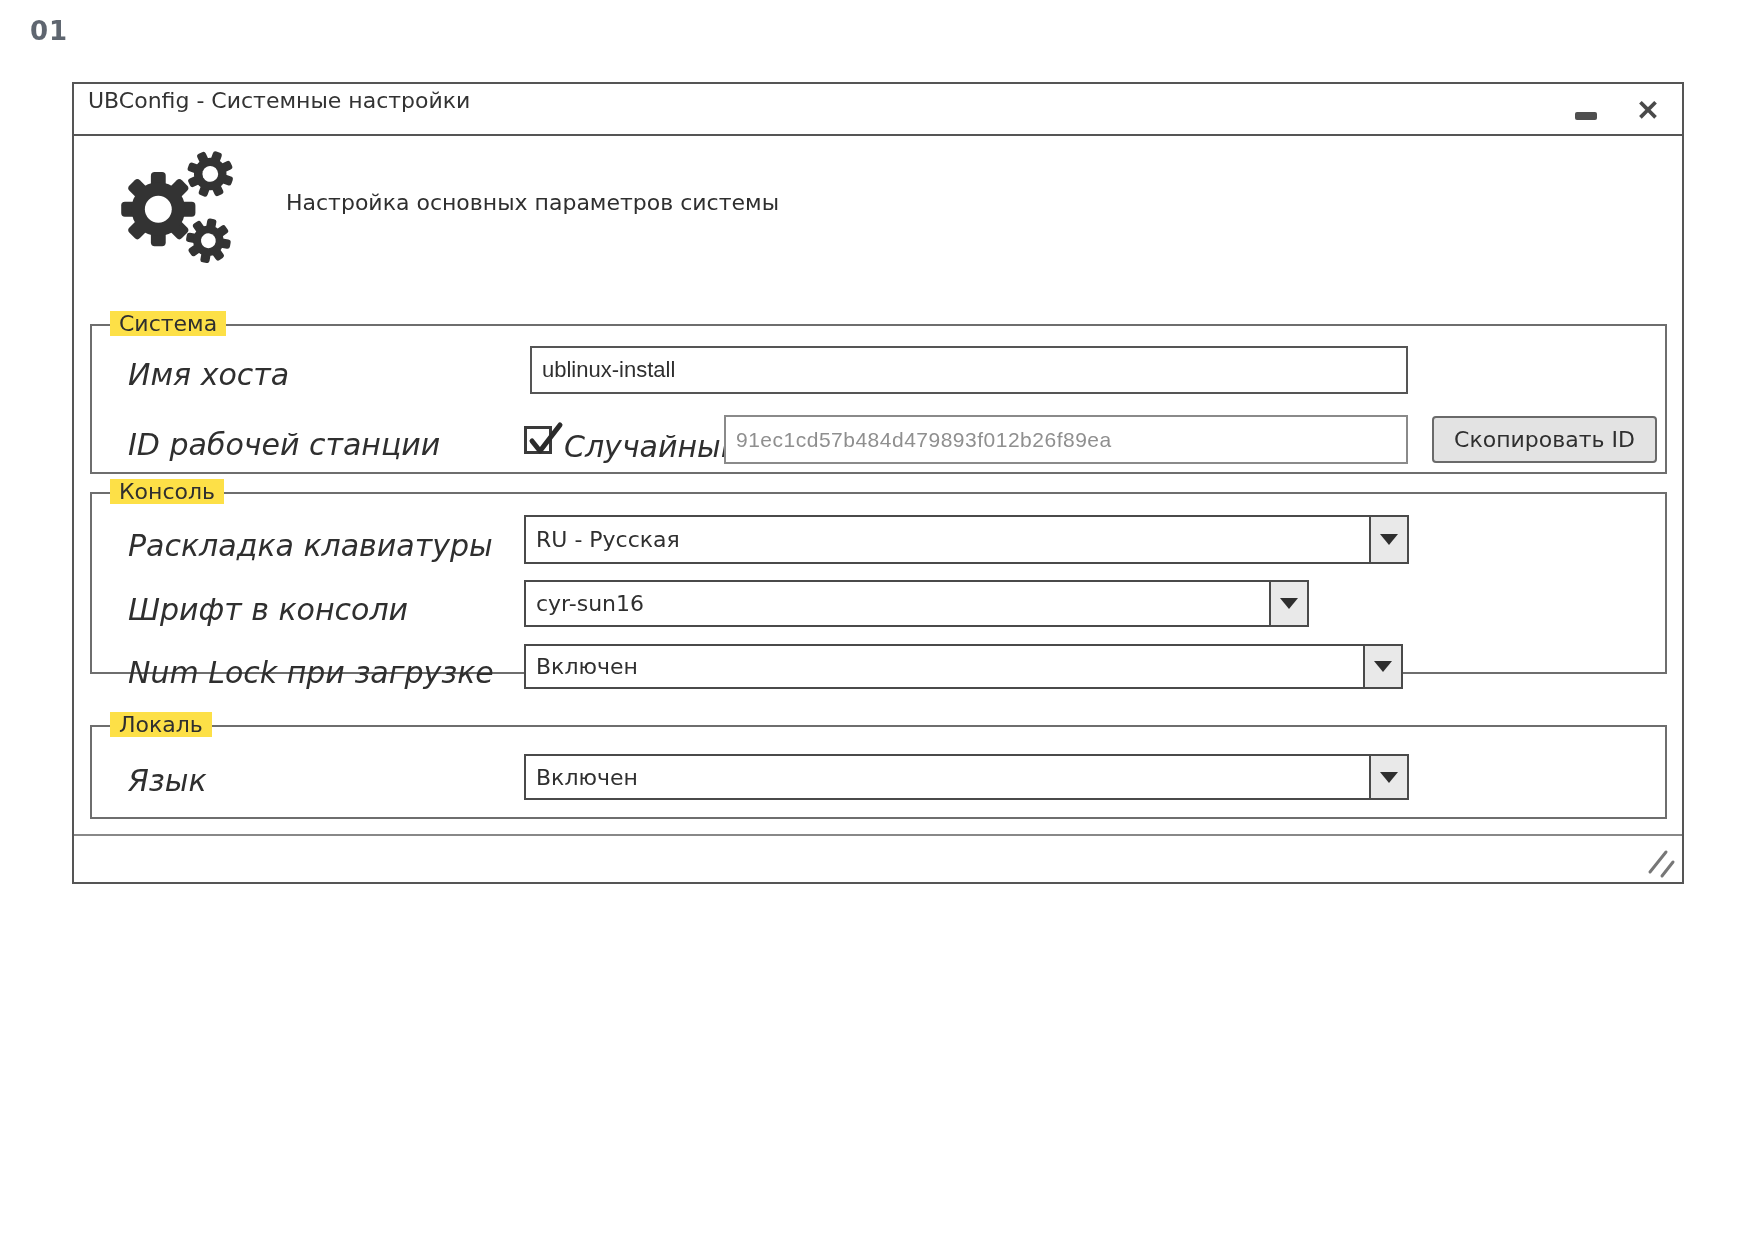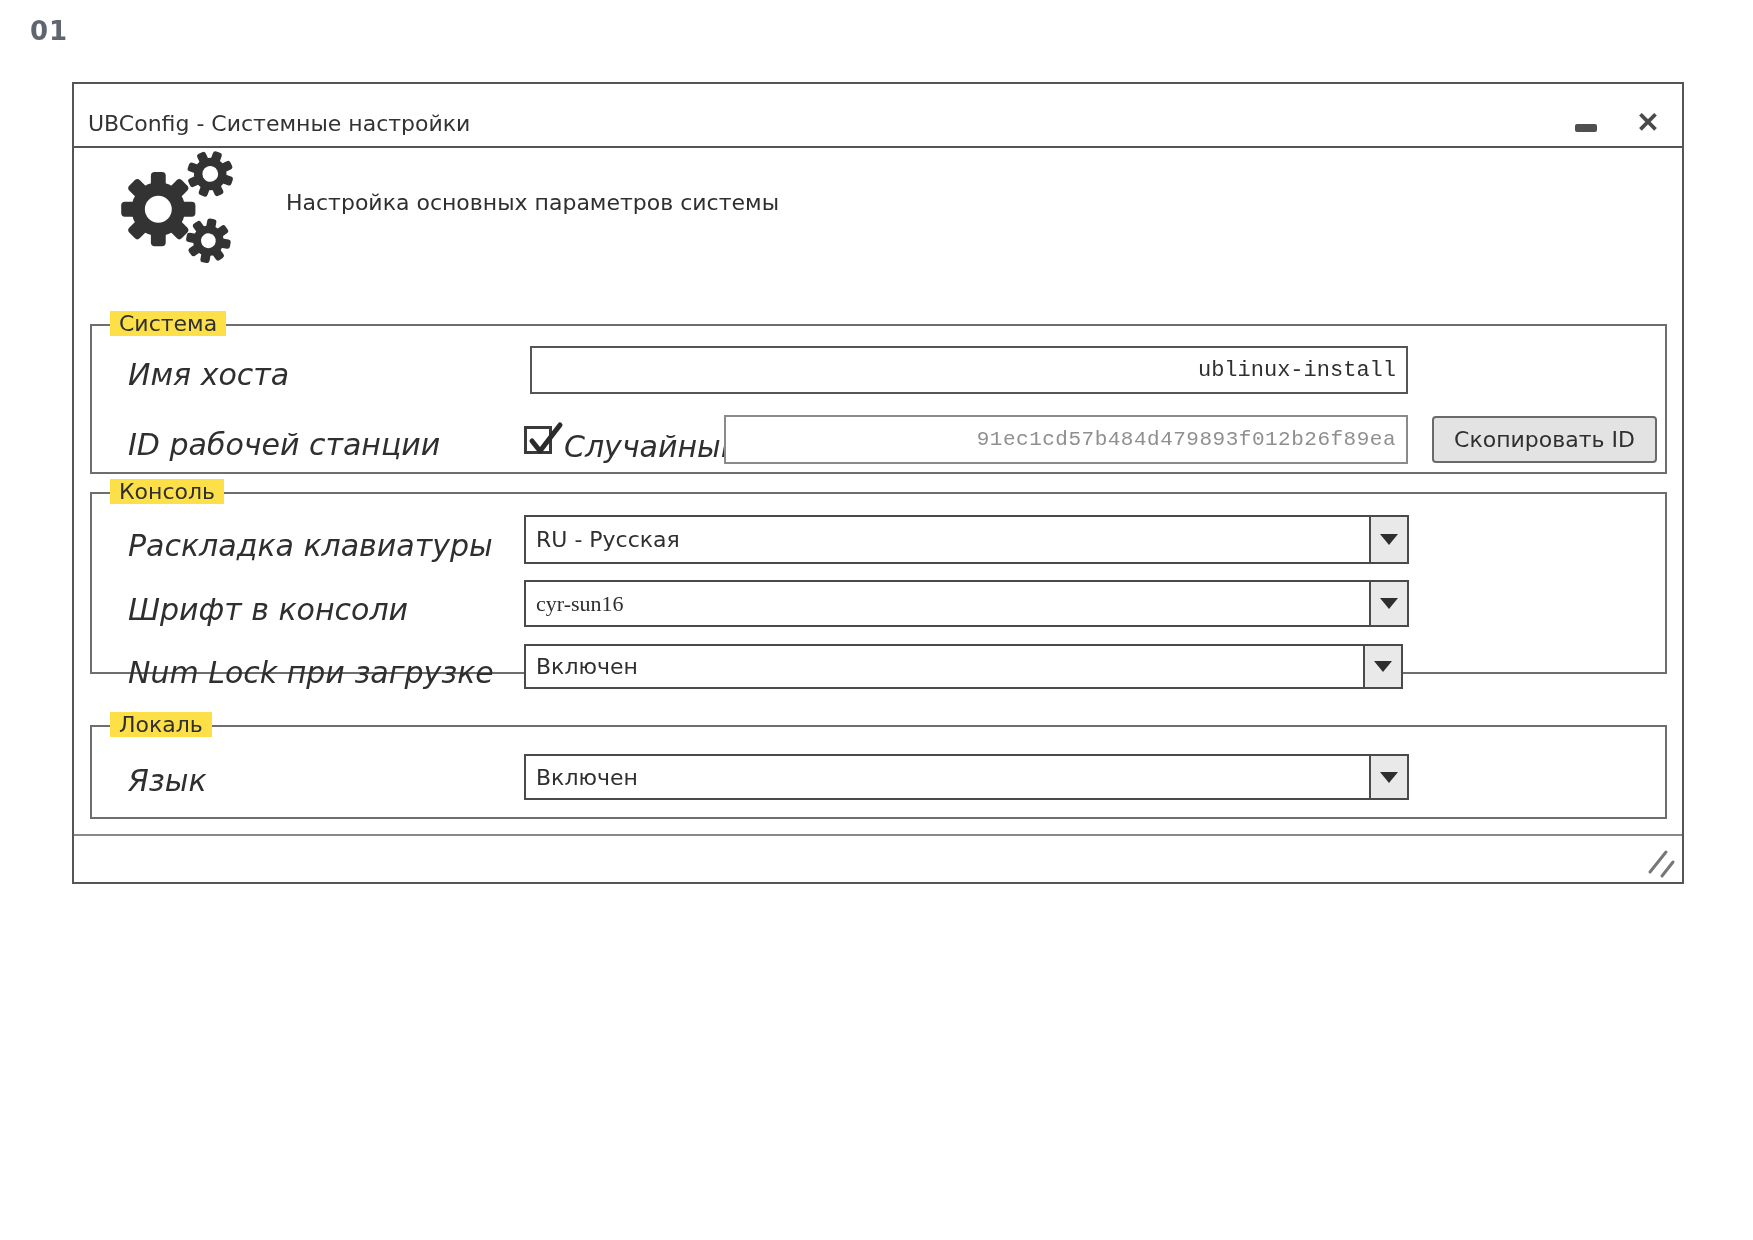--- a/index.html
+++ b/index.html
@@ -11,22 +11,22 @@
   }
   .figure-label {
     position:absolute; left:30px; top:16px;
     font-size:26px; font-weight:bold; color:#5f6670; letter-spacing:1px;
   }
   .window {
     position:absolute; left:72px; top:82px; width:1612px; height:802px;
     border:2px solid #555; background:#fff;
   }
   .titlebar {
-    position:absolute; left:0; top:16px; right:0; height:48px;
-    border-bottom:2px solid #555; display:flex; align-items:center;
+    position:absolute; left:0; top:4px; right:0; height:48px;
+    border-bottom:2px solid #555; display:flex; align-items:flex-start;
   }
   .titlebar-text { font-size:22px; padding-left:14px; color:#333; }
   .titlebar-controls {
     position:absolute; right:8px; top:0; height:100%;
     display:flex; align-items:center; gap:26px; padding-right:8px;
   }
   .btn-window {
     width:36px; height:36px; display:flex; align-items:center; justify-content:center;
     background:transparent; border:none; cursor:pointer;
   }
@@ -41,22 +41,22 @@
   .group-legend {
     position:absolute; top:-15px; left:18px; background:#fde047;
     padding:0 9px; font-size:22px; color:#2f2f2f;
   }
   .group-system { top:240px; height:150px; }
   .group-console { top:408px; height:182px; }
   .group-locale { top:641px; height:94px; }
   .field-label { position:absolute; font-size:30px; color:#2f2f2f; white-space:nowrap;font-style:italic; }
   .text-input {
     position:absolute; border:2px solid #555; background:#fff;
-    font-family:Liberation Mono, monospace;
-    font-size:22px; color:#2f2f2f; padding:0 10px; outline:none;text-align:right;
+    font-family:Liberation Sans, sans-serif;
+    font-size:22px; color:#2f2f2f; padding:0 10px; outline:none;
   }
   .text-input.muted { border:2px solid #8a8a8a; color:#8f8f8f; letter-spacing:0.5px; font-size:21px; }
   .checkbox {
     position:absolute; width:28px; height:28px; border:3px solid #3a3a3a;
     background:#fff; cursor:pointer;
   }
   .checkbox svg { position:absolute; left:-2px; top:-10px; overflow:visible; }
   .push-button {
     position:absolute; background:#e3e3e3; border:2px solid #6a6a6a; border-radius:4px;
     font-family:"DejaVu Sans","Liberation Sans",sans-serif;
@@ -162,21 +162,21 @@
     <span class="group-legend">Консоль</span>
   </div>
   <span class="field-label" style="left:54px; top:444px;">Раскладка клавиатуры</span>
   <div class="combo" style="left:450px; top:431px; width:885px; height:49px;">
     <span class="combo-value">RU - Русская</span>
     <span class="combo-arrow-btn">
       <span class="triangle-down"></span>
     </span>
   </div>
   <span class="field-label" style="left:54px; top:508px;">Шрифт в консоли</span>
-  <div class="combo" style="left:450px; top:496px; width:885px; height:47px;font-family:Liberation Serif, serif;">
+  <div class="combo" style="left:450px; top:496px; width:785px; height:47px;">
     <span class="combo-value">cyr-sun16</span>
     <span class="combo-arrow-btn">
       <span class="triangle-down"></span>
     </span>
   </div>
   <span class="field-label" style="left:54px; top:571px;">Num Lock при загрузке</span>
   <div class="combo" style="left:450px; top:560px; width:879px; height:45px;">
     <span class="combo-value">Включен</span>
     <span class="combo-arrow-btn">
       <span class="triangle-down"></span>

